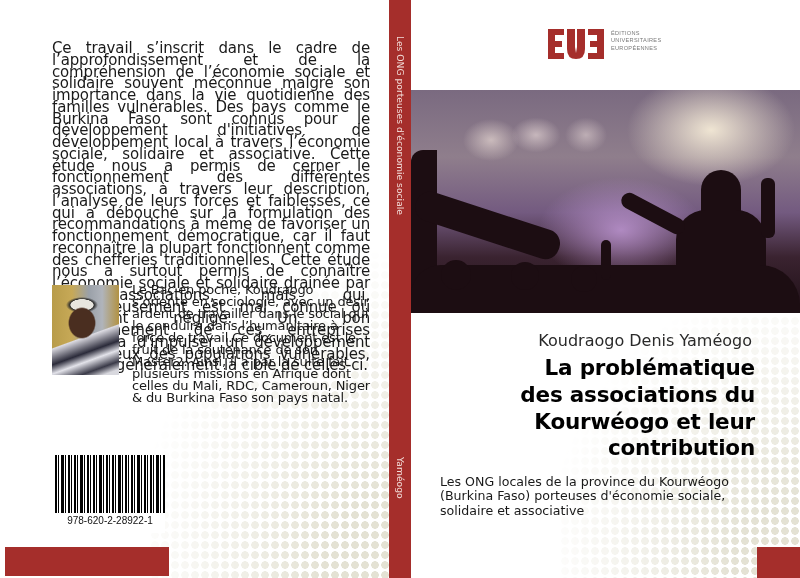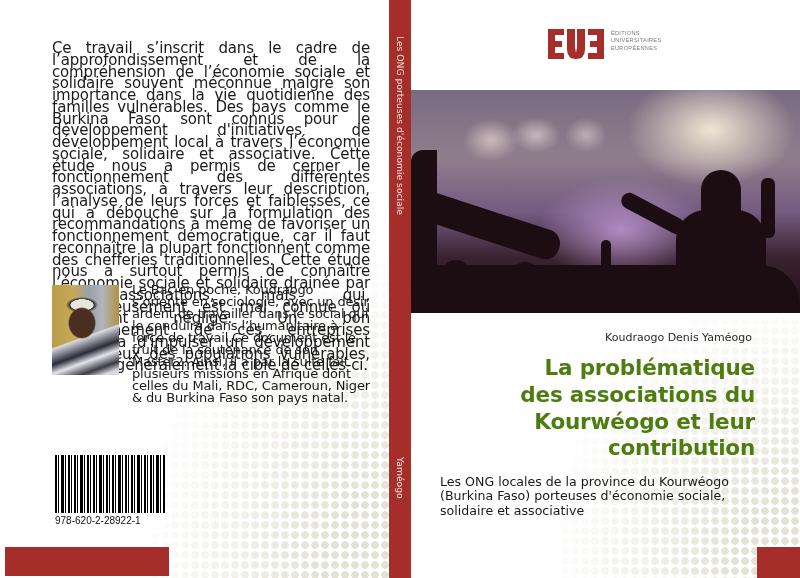--- a/index.html
+++ b/index.html
@@ -50,21 +50,21 @@
     left: 55px; top: 455px; width: 110px; height: 78px;
     background: #fff;
   }
   .barcode {
     position: absolute; left: 0; top: 0; width: 110px; height: 58px;
     background: repeating-linear-gradient(90deg,
       #000 0 2px, #fff 2px 3px, #000 3px 4px, #fff 4px 6px, #000 6px 9px, #fff 9px 10px,
       #000 10px 11px, #fff 11px 13px, #000 13px 15px, #fff 15px 16px, #000 16px 17px, #fff 17px 19px);
   }
   .isbn {
-    position: absolute; left: 0; top: 60px; width: 110px; 
+    position: absolute; left: 0; top: 60px; width: 110px; text-align: center;
     font-size: 10px; color: #111; font-family: "Liberation Sans", sans-serif;
   }
   .red-block-left { left: 5px; top: 547px; width: 164px; height: 29px; background: #a52e2b; }
 
   
   .spine { left: 389px; top: 0; width: 22px; height: 578px; background: #a52e2b; }
   .spine-title {
     position: absolute; left: 0; top: 36px; width: 22px; height: 200px;
     writing-mode: vertical-rl; font-size: 9.2px; color: #f2dcd8;
     line-height: 22px; white-space: nowrap;
@@ -88,25 +88,25 @@
       radial-gradient(ellipse 120px 80px at 300px 40px, rgba(245,235,215,0.95), transparent 70%),
       radial-gradient(ellipse 40px 30px at 80px 50px, rgba(230,215,210,0.7), transparent 70%),
       radial-gradient(ellipse 35px 25px at 125px 45px, rgba(225,210,210,0.7), transparent 70%),
       radial-gradient(ellipse 30px 25px at 175px 45px, rgba(225,210,210,0.6), transparent 70%),
       radial-gradient(ellipse 110px 70px at 210px 140px, rgba(190,150,210,0.85), transparent 75%),
       linear-gradient(180deg, #7a6a80 0%, #8f7e8c 30%, #735a80 55%, #3a2330 75%, #1e0f16 100%);
   }
   .silhouette { position: absolute; background: #1c0d12; }
   .author {
     left: 530px; top: 331px; width: 222px; text-align: right;
-    font-size: 11px; color: #2a2a2a;
+    font-size: 16px; color: #2a2a2a;
   }
   .title {
     left: 500px; top: 355px; width: 255px; text-align: right;
-    font-size: 21.5px; line-height: 26.8px; color: #4d7c0f; font-weight: bold;
+    font-size: 21.5px; line-height: 26.8px; color: #000000; font-weight: bold;
     letter-spacing: -0.2px;
   }
   .subtitle {
     left: 440px; top: 475px; width: 314px; text-align: left;
     font-size: 12.6px; line-height: 14.3px; color: #1a1a1a;
   }
   .red-block-right { left: 757px; top: 547px; width: 43px; height: 31px; background: #a52e2b; }
 </style>
 </head>
 <body>

